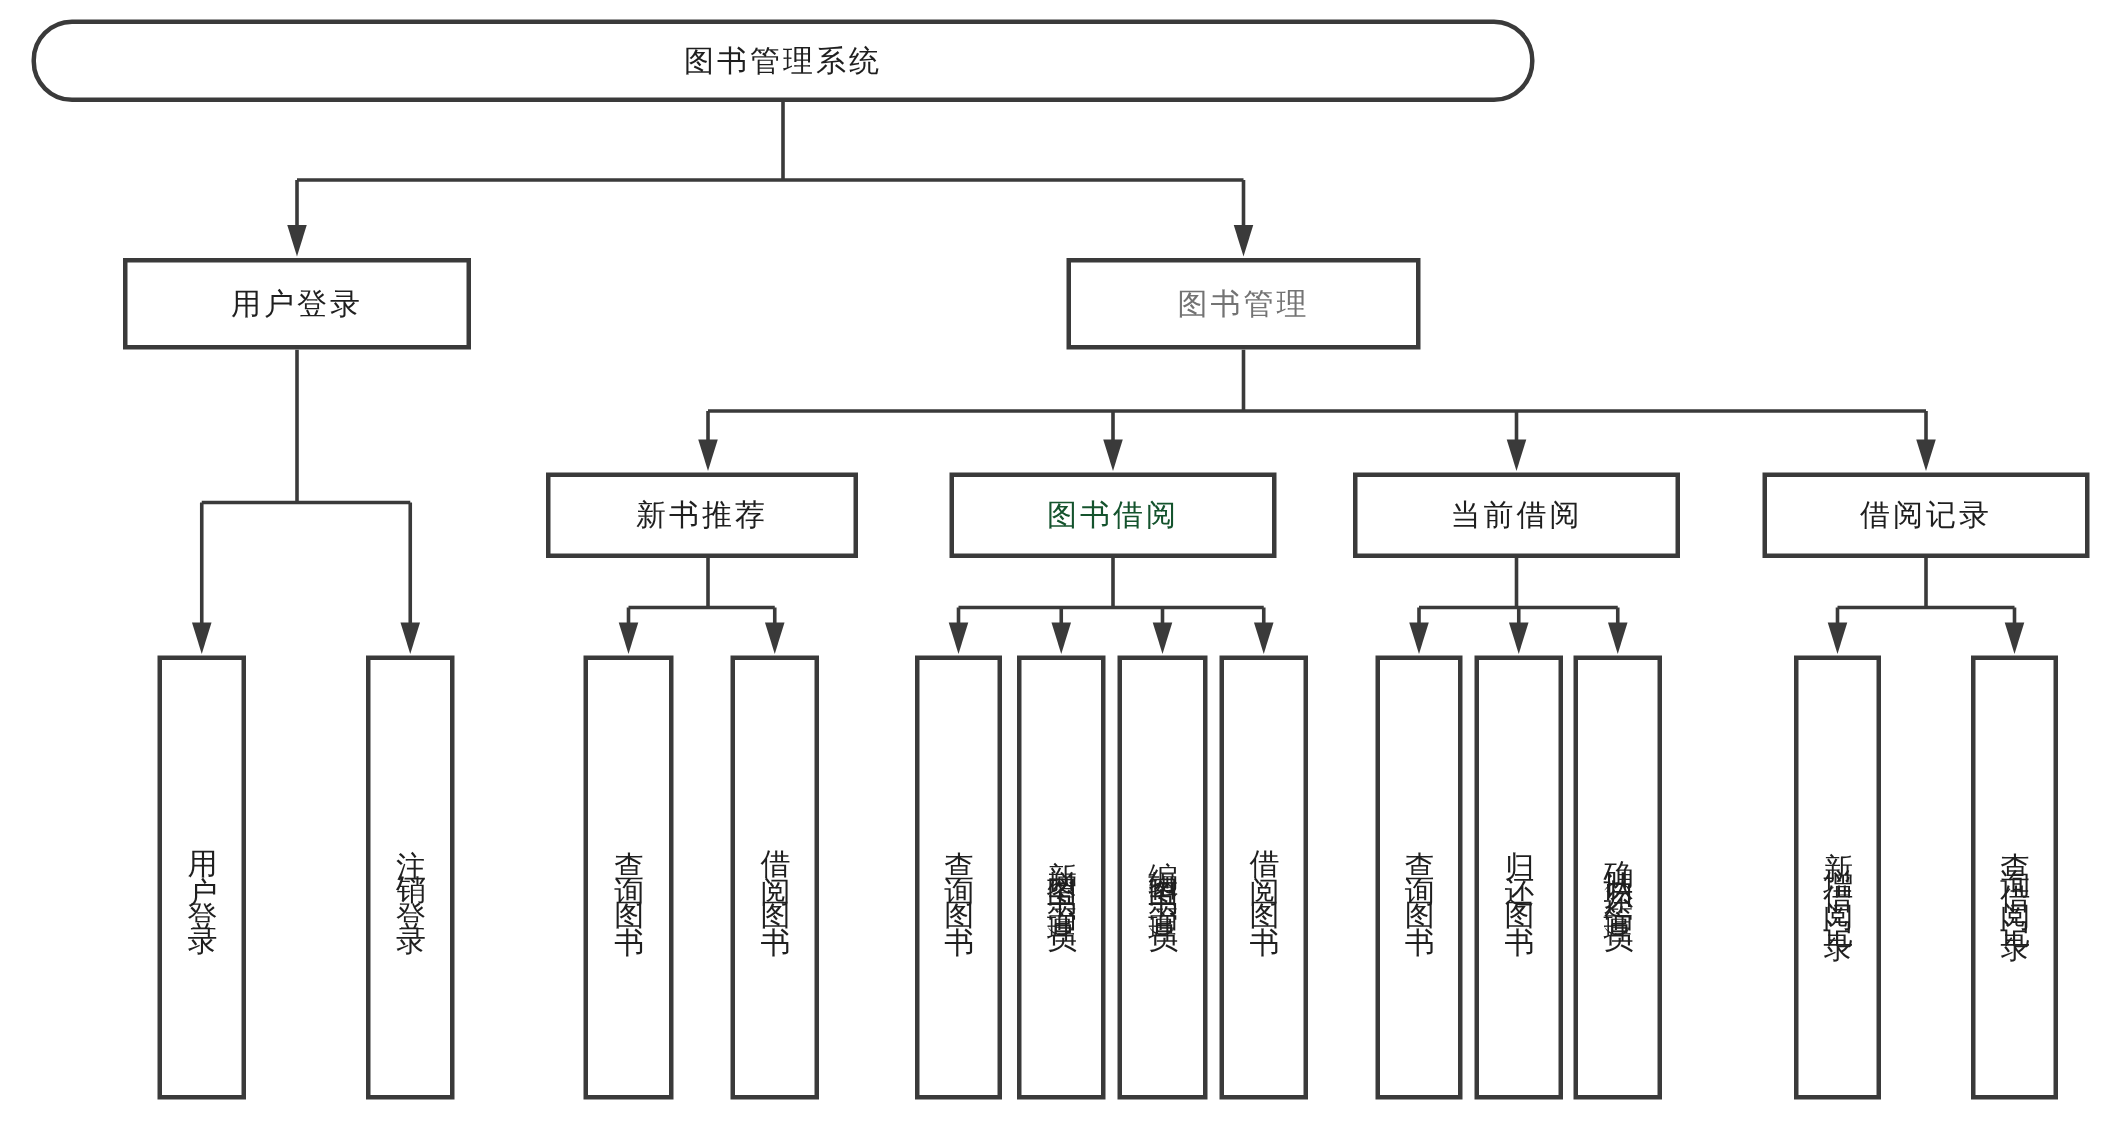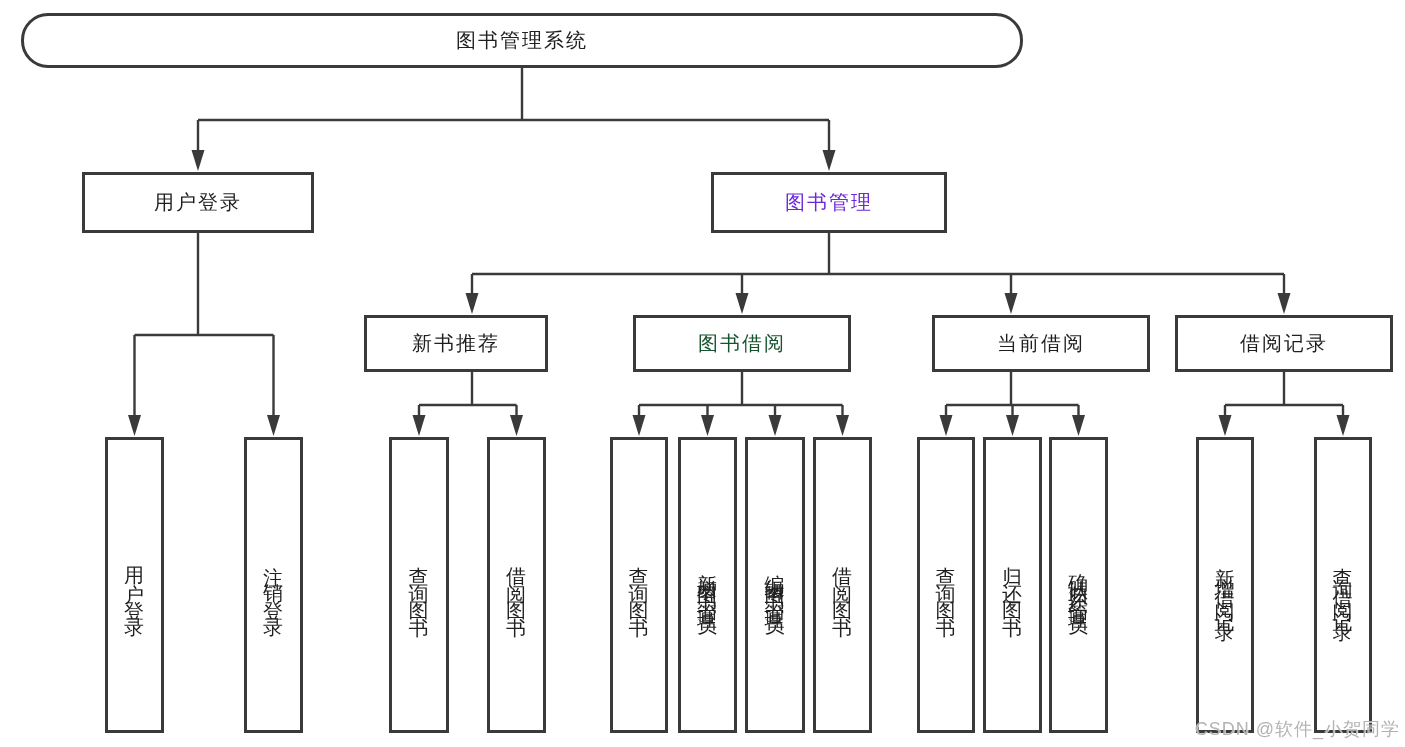--- a/index.html
+++ b/index.html
@@ -109,29 +109,29 @@
       <polygon points="1336.5,415 1349.5,415 1343,436" fill="#3a3a3a"></polygon>
     </svg>
   <div id="nodes">
       <div class="node" style="left: 21px; top: 13px; width: 1002px; height: 55px; border-color: rgb(58, 58, 58); border-radius: 27px;">
         <span class="h-label" style="color: rgb(31, 31, 31);">图书管理系统</span>
       </div>
       <div class="node" style="left: 82px; top: 172px; width: 232px; height: 61px; border-color: rgb(58, 58, 58);">
         <span class="h-label" style="color: rgb(31, 31, 31);">用户登录</span>
       </div>
       <div class="node" style="left: 711px; top: 172px; width: 236px; height: 61px; border-color: rgb(58, 58, 58);">
-        <span class="h-label" style="color: #6d28d9; font-family: Liberation Mono, monospace;">图书管理</span>
+        <span class="h-label" style="color: #737373; font-family: Liberation Mono, monospace;">图书管理</span>
       </div>
-      <div class="node" style="left: 364px; top: 315px; width: 184px; height: 57px; border-color: rgb(58, 58, 58);">
+      <div class="node" style="left: 364px; top: 315px; width: 208px; height: 57px; border-color: rgb(58, 58, 58);">
         <span class="h-label" style="color: rgb(31, 31, 31);">新书推荐</span>
       </div>
       <div class="node" style="left: 633px; top: 315px; width: 218px; height: 57px; border-color: rgb(58, 58, 58);">
         <span class="h-label" style="color: #14532d;">图书借阅</span>
       </div>
-      <div class="node" style="left: 902px; top: 315px; width: 218px; height: 57px; border-color: rgb(58, 58, 58); margin-left: 30px;">
+      <div class="node" style="left: 902px; top: 315px; width: 218px; height: 57px; border-color: rgb(58, 58, 58);">
         <span class="h-label" style="color: rgb(31, 31, 31);">当前借阅</span>
       </div>
       <div class="node" style="left: 1175px; top: 315px; width: 218px; height: 57px; border-color: rgb(58, 58, 58);">
         <span class="h-label" style="color: rgb(31, 31, 31); font-family: Liberation Mono, monospace;">借阅记录</span>
       </div>
       <div class="node" style="left: 105px; top: 437px; width: 59px; height: 296px; border-color: rgb(58, 58, 58);">
         <span class="v-label" style="letter-spacing: 0.85em; color: rgb(31, 31, 31);">用户登录</span>
       </div>
       <div class="node" style="left: 244px; top: 437px; width: 59px; height: 296px; border-color: rgb(58, 58, 58);">
         <span class="v-label" style="letter-spacing: 0.85em; color: rgb(31, 31, 31);">注销登录</span>
@@ -163,14 +163,13 @@
       <div class="node" style="left: 1049px; top: 437px; width: 59px; height: 296px; border-color: rgb(58, 58, 58);">
         <span class="v-label" style="letter-spacing: 0.3em; color: rgb(31, 31, 31);">确认归还（管理员）</span>
       </div>
       <div class="node" style="left: 1196px; top: 437px; width: 58px; height: 296px; border-color: rgb(58, 58, 58);">
         <span class="v-label" style="letter-spacing: 0.55em; color: rgb(31, 31, 31);">新增借阅记录</span>
       </div>
       <div class="node" style="left: 1314px; top: 437px; width: 58px; height: 296px; border-color: rgb(58, 58, 58);">
         <span class="v-label" style="letter-spacing: 0.55em; color: rgb(31, 31, 31);">查询借阅记录</span>
       </div>
     </div>
-  <div class="watermark">CSDN @软件_小贺同学</div>
 </div>
 
 </body></html>

